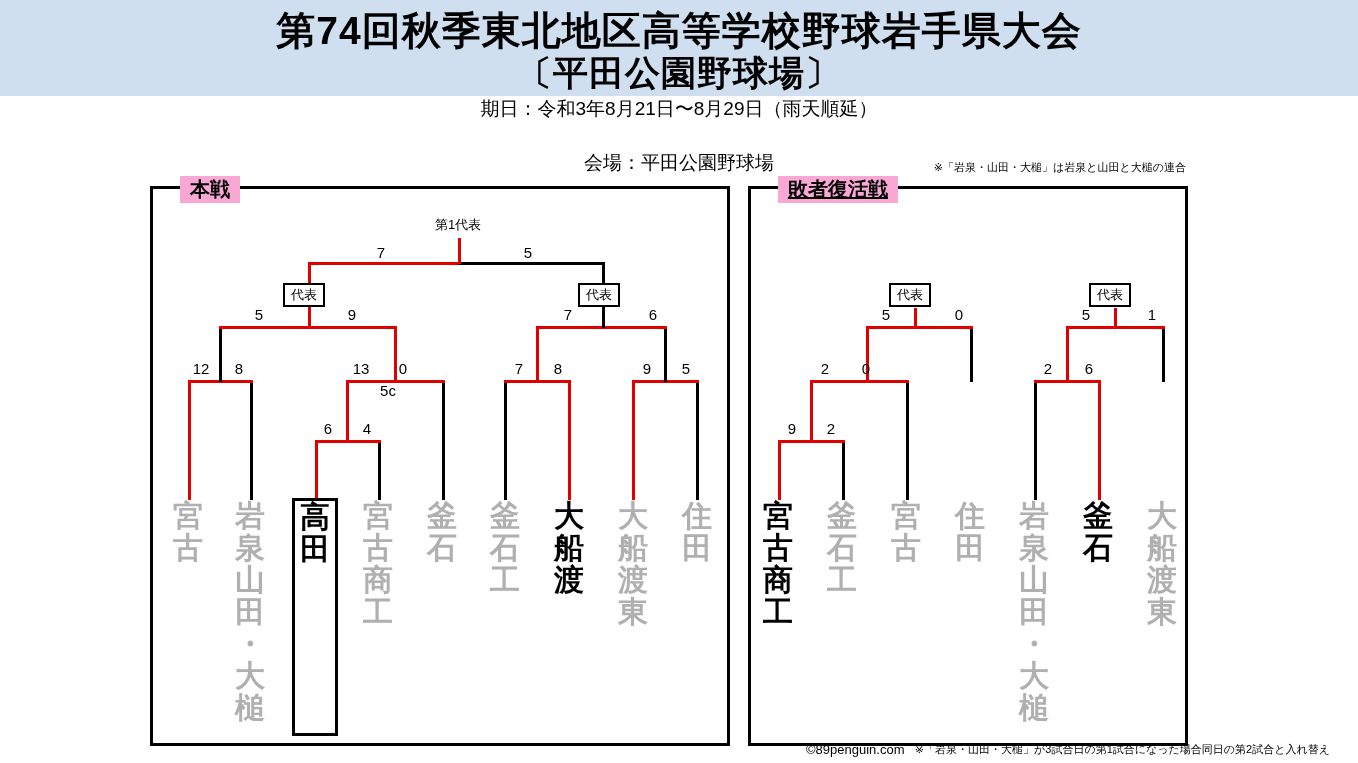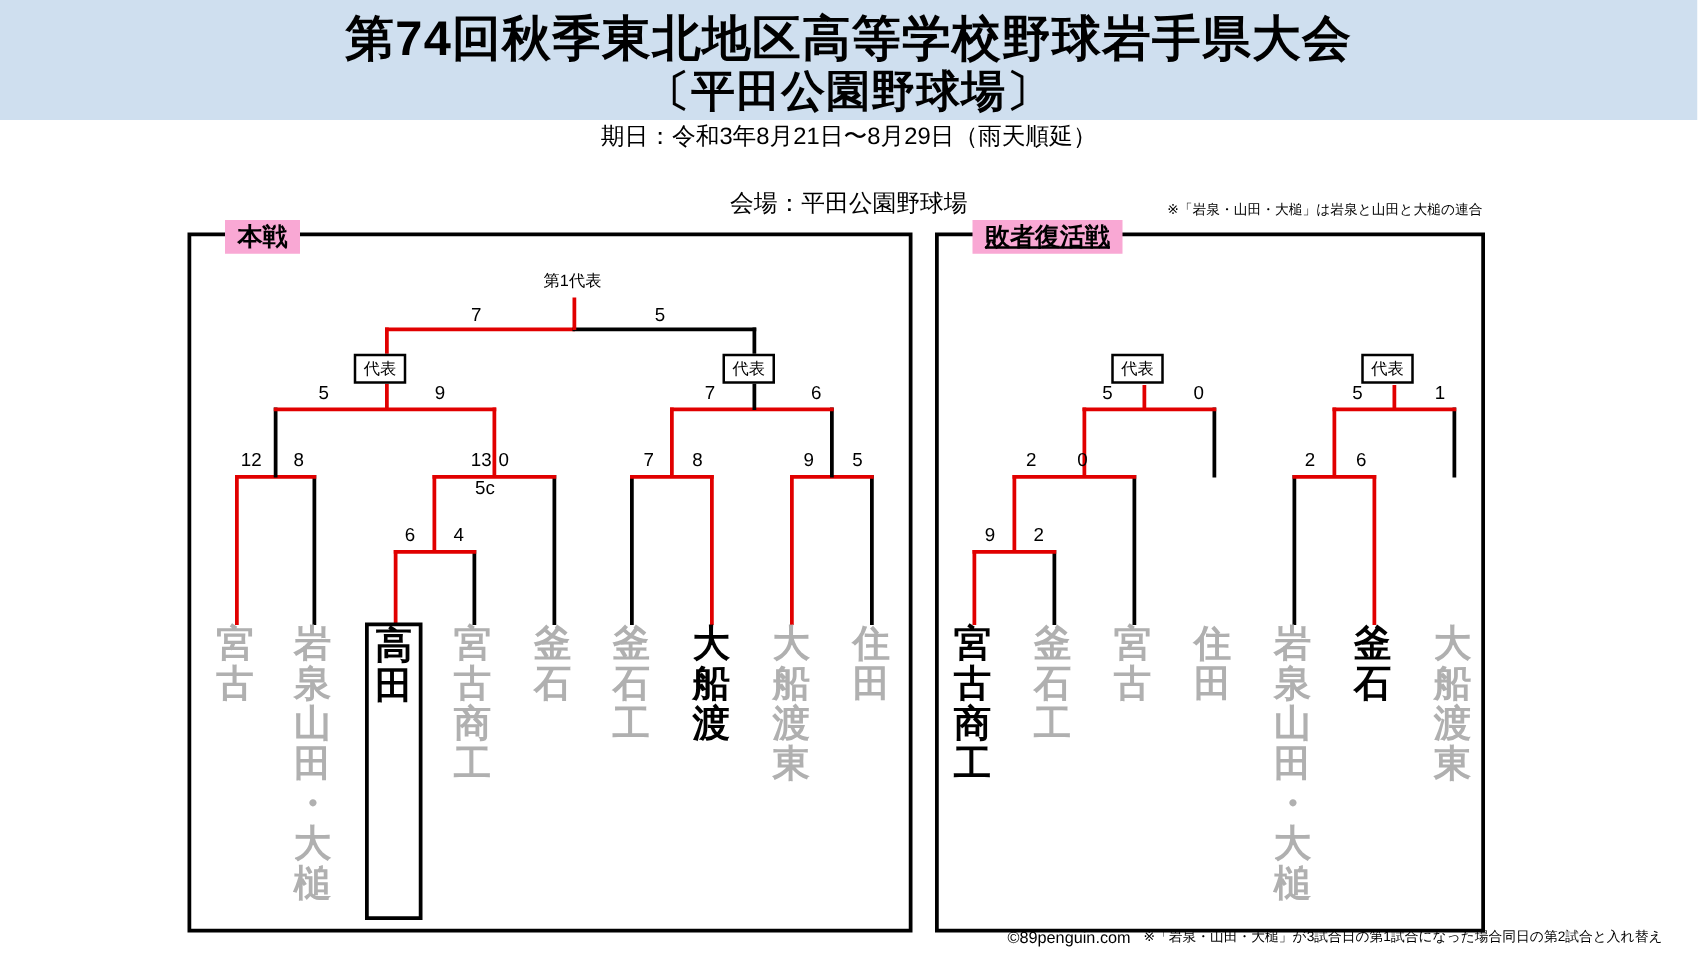--- a/index.html
+++ b/index.html
@@ -133,21 +133,21 @@
 <div class="score" style="left:368px;top:244px;">7</div>
 <div class="score" style="left:515px;top:244px;">5</div>
 
 <div class="score" style="left:246px;top:306px;">5</div>
 <div class="score" style="left:339px;top:306px;">9</div>
 <div class="score" style="left:555px;top:306px;">7</div>
 <div class="score" style="left:640px;top:306px;">6</div>
 
 <div class="score" style="left:188px;top:360px;">12</div>
 <div class="score" style="left:226px;top:360px;">8</div>
-<div class="score" style="left:348px;top:360px;margin-left:24px;">13</div>
+<div class="score" style="left:348px;top:360px;">13</div>
 <div class="score" style="left:390px;top:360px;">0</div>
 <div class="score" style="left:375px;top:382px;">5c</div>
 <div class="score" style="left:506px;top:360px;">7</div>
 <div class="score" style="left:545px;top:360px;">8</div>
 <div class="score" style="left:634px;top:360px;">9</div>
 <div class="score" style="left:673px;top:360px;">5</div>
 
 <div class="score" style="left:315px;top:420px;">6</div>
 <div class="score" style="left:354px;top:420px;">4</div>
 

